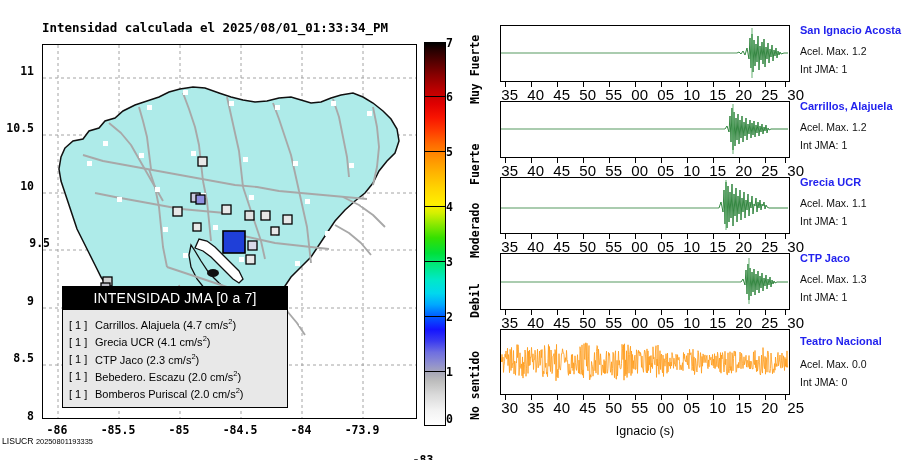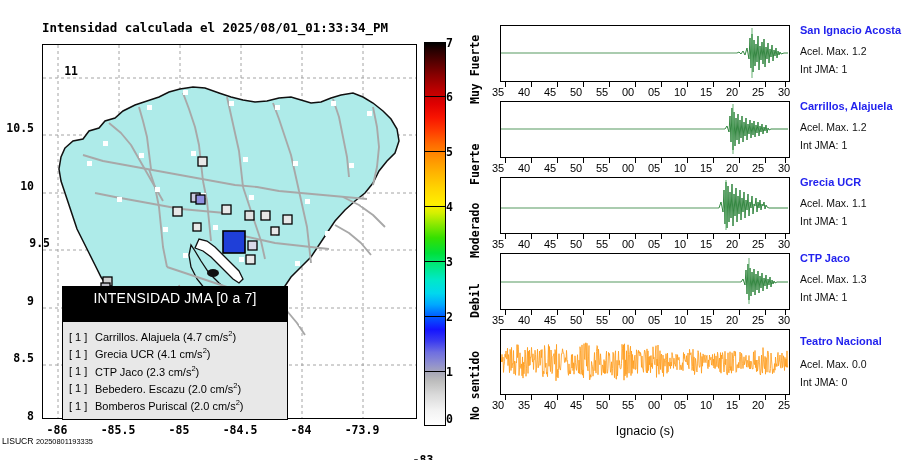--- a/index.html
+++ b/index.html
@@ -19,21 +19,21 @@
 
   .ax-lab{font-family:"DejaVu Sans Mono","Liberation Mono",monospace;
     font-size:11.5px;font-weight:bold;}
   .ytick{position:absolute;right:0;width:34px;text-align:right;}
   .xtick{position:absolute;top:0;width:60px;text-align:center;}
 
   
   #legend-box{left:62px;top:286px;width:226px;border:1.2px solid #000;
     background:#e8e8e8;box-sizing:border-box;}
   #legend-title{background:#000;color:#fff;text-align:center;
-    font-size:14px;padding:3px 0 16px;letter-spacing:.2px;}
+    font-size:14px;padding:3px 0 4px;letter-spacing:.2px;}
   #legend-list{padding:5px 6px 6px 6px;}
   .legend-row{font-size:11px;line-height:14.6px;white-space:nowrap;color:#000;}
   .legend-row .cnt{display:inline-block;width:26px;}
   sup{font-size:7.5px;vertical-align:super;}
 
   
   #cbar{left:424px;top:42px;width:22px;height:384px;border:1.1px solid #000;
     box-sizing:border-box;
     background:linear-gradient(to top,
       #ffffff 0%, #f2f2f2 4%, #d9d9d9 8%, #bdbdbd 11.5%,
@@ -52,22 +52,22 @@
   .cb-dash{position:absolute;left:424px;width:22px;height:1.3px;background:#000;}
   .cb-word{position:absolute;left:468px;
     font-family:"DejaVu Sans Mono","Liberation Mono",monospace;
     font-size:11.5px;font-weight:bold;white-space:nowrap;
     transform-origin:left top;transform:rotate(-90deg);}
 
   
   .wf-panel{position:absolute;left:500px;width:290px;border:1.6px solid #000;
     background:#fff;box-sizing:border-box;overflow:hidden;}
   .wf-axis{position:absolute;left:500px;width:290px;height:18px;}
-  .wf-xtick{position:absolute;top:4px;width:26px;margin-left:-13px;text-align:left;
-    font-size:11px;color:#000;}
+  .wf-xtick{position:absolute;top:4px;width:26px;margin-left:-13px;text-align:right;
+    font-size:15px;color:#000;}
   .wf-tk{position:absolute;top:0;width:1.2px;height:5px;background:#000;}
   .st-name{position:absolute;left:800px;font-size:11px;font-weight:bold;color:#2222ee;white-space:nowrap;}
   .st-meta{position:absolute;left:800px;font-size:10.5px;color:#111;white-space:nowrap;}
 
   #xlabel{position:absolute;left:500px;width:290px;text-align:center;
     top:424px;font-size:12.5px;color:#000;}
 
   #watermark{left:2px;top:436px;font-size:8.6px;color:#000;white-space:nowrap;}
   #watermark .wm-code{font-size:7.4px;}
 </style>
@@ -191,21 +191,21 @@
       <rect x="228" y="182" width="8" height="8" fill="#e8e8e8" stroke="#000" stroke-width="1.3"></rect>
       <rect x="203" y="210" width="9" height="9" fill="#e8e8e8" stroke="#000" stroke-width="1.3"></rect>
       <rect x="60" y="232" width="9" height="9" fill="#d0d0d0" stroke="#000" stroke-width="1.3"></rect>
       <rect x="58" y="238" width="9" height="9" fill="#c0c0c8" stroke="#000" stroke-width="1.3"></rect>
 
       <rect x="180" y="186" width="22" height="22" fill="#1f3fd8" stroke="#000" stroke-width="1.6"></rect>
     </g>
   </svg>
 </div>
 
-<div class="abs ax-lab ytick" style="left:0;top:64px;padding-left:44px;">11</div>
+<div class="abs ax-lab ytick" style="left:0;top:64px;">11</div>
 <div class="abs ax-lab ytick" style="left:0;top:121px;">10.5</div>
 <div class="abs ax-lab ytick" style="left:0;top:179px;">10</div>
 <div class="abs ax-lab ytick" style="left:16px;top:236px;">9.5</div>
 <div class="abs ax-lab ytick" style="left:0;top:294px;">9</div>
 <div class="abs ax-lab ytick" style="left:0;top:351px;">8.5</div>
 <div class="abs ax-lab ytick" style="left:0;top:409px;">8</div>
 
 <div class="abs ax-lab xtick" style="left:27px;top:423px;">-86</div>
 <div class="abs ax-lab xtick" style="left:88px;top:423px;">-85.5</div>
 <div class="abs ax-lab xtick" style="left:149px;top:423px;">-85</div>

